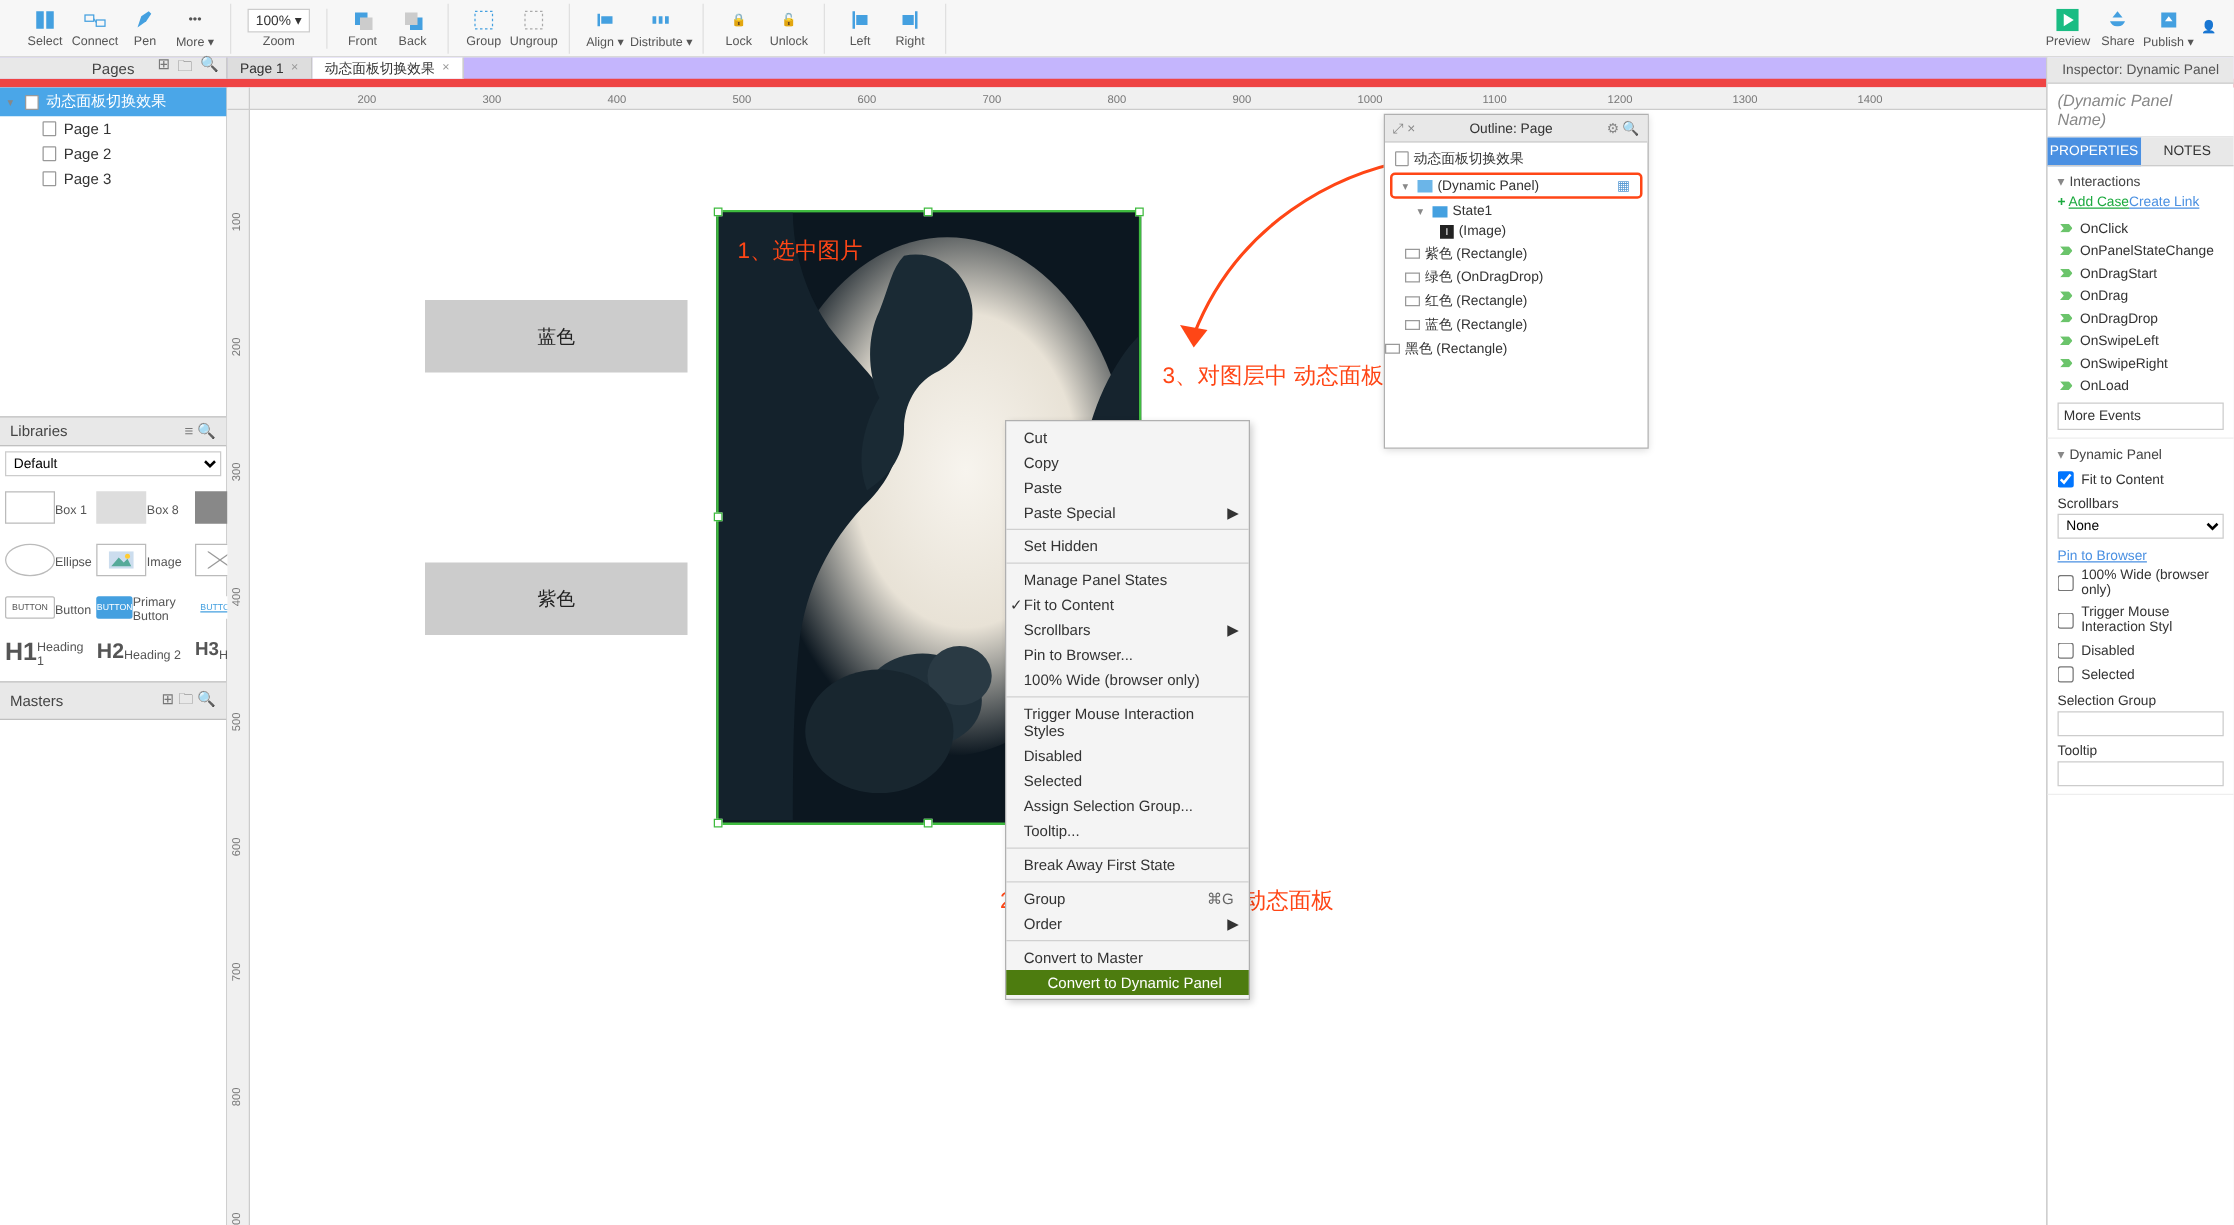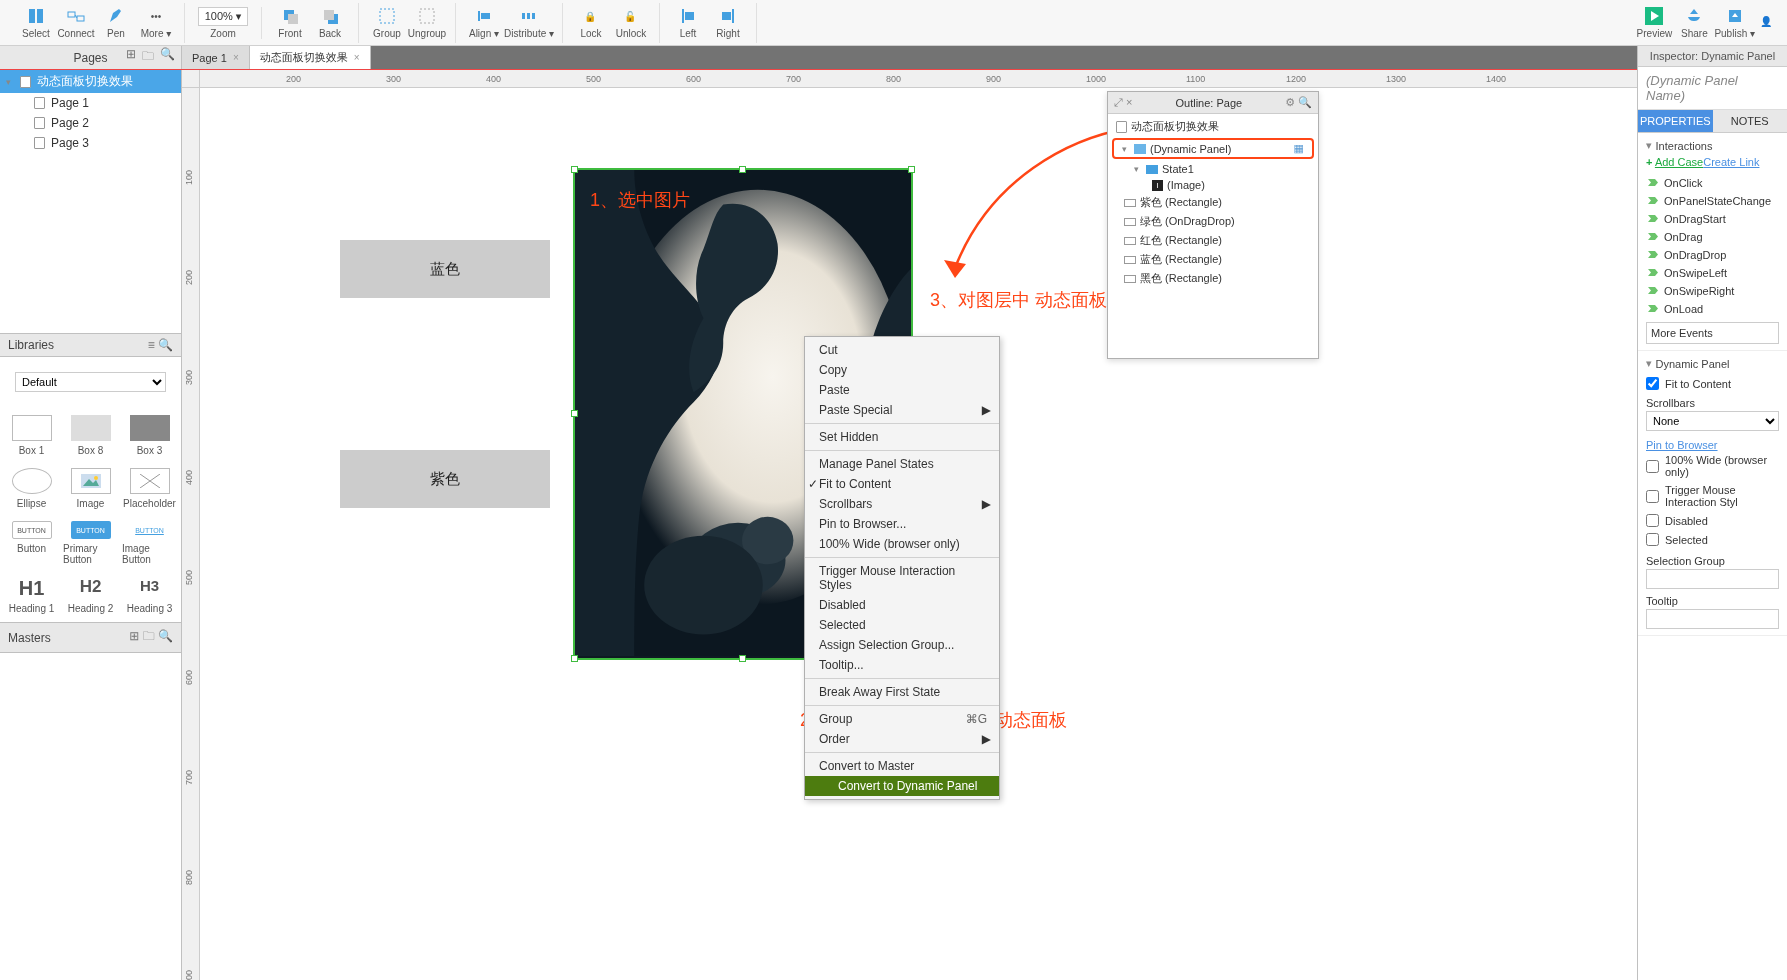--- a/index.html
+++ b/index.html
@@ -8,37 +8,37 @@
 
 .toolbar { height: 46px; background: #f7f7f7; border-bottom: 1px solid #d0d0d0; display: flex; align-items: center; padding: 0 8px; }
 .tool-group { display: flex; align-items: center; gap: 0; border-right: 1px solid #e0e0e0; padding: 0 8px; }
 .tool-btn { display: flex; flex-direction: column; align-items: center; justify-content: center; min-width: 40px; height: 40px; cursor: pointer; font-size: 10px; color: #555; }
 .tool-icon { width: 20px; height: 20px; margin-bottom: 2px; display:flex; align-items:center; justify-content:center; }
 .tool-zoom { display: flex; flex-direction: column; align-items: center; width: 60px; }
 .zoom-box { background: #fff; border: 1px solid #ccc; padding: 2px 6px; font-size: 11px; }
 .toolbar-right { margin-left: auto; display: flex; }
 
 
-.tabbar { height: 24px; background: #737373; display: flex; align-items: stretch; border-bottom: 1px solid #ef4444; }
+.tabbar { height: 24px; background: #c4b5fd; display: flex; align-items: stretch; border-bottom: 7px solid #ef4444; }
 .pages-header { width: 182px; background: #e8e8e8; border-right: 1px solid #c0c0c0; display: flex; align-items: center; justify-content: center; font-size: 12px; color: #444; position: relative; }
 .tab { padding: 0 10px; display: flex; align-items: center; background: #ddd; border-right: 1px solid #c0c0c0; font-size: 11px; cursor: pointer; gap: 6px; }
 .tab.active { background: #fff; }
 .tab .close { color: #999; font-size: 10px; }
 
 
 .left-panel { position: absolute; left: 0; top: 70px; width: 182px; bottom: 0; background: #fff; border-right: 1px solid #c0c0c0; display: flex; flex-direction: column; }
 .page-tree { padding: 0; font-size: 12px; }
 .page-item { padding: 3px 8px 3px 20px; cursor: pointer; display:flex; align-items:center; gap:6px; }
 .page-item.selected { background: #4aa6e8; color: #fff; }
 .page-subitem { padding-left: 34px; }
 .panel-section-header { background: #e8e8e8; border-top: 1px solid #c0c0c0; border-bottom: 1px solid #c0c0c0; padding: 4px 8px; font-size: 12px; color: #444; display:flex; align-items:center; justify-content:space-between; }
-.lib-select { margin: 15px; }
+.lib-select { margin: 4px; }
 .lib-select select { width: 100%; font-size: 11px; border:1px solid #ccc; background:#fff; padding:2px; }
 .lib-grid { display: grid; grid-template-columns: repeat(3, 1fr); gap: 4px; padding: 4px 4px; }
-.lib-cell { display: flex; flex-direction: column; align-items: center; font-size: 10px; color: #555; padding: 4px 0; }
+.lib-cell { display: flex; flex-direction: row; align-items: center; font-size: 10px; color: #555; padding: 4px 0; }
 .lib-shape { width: 40px; height: 26px; border: 1px solid #bbb; margin-bottom: 4px; background: #fff; display:flex; align-items:center; justify-content:center; }
 .lib-shape.grey { background: #ddd; border: none; }
 .lib-shape.dark { background: #888; border: none; }
 .lib-shape.ellipse { border-radius: 50%; }
 
 
 .canvas-area { position: absolute; left: 182px; right: 150px; top: 70px; bottom: 0; background: #fff; }
 .ruler-h { position: absolute; left: 18px; right: 0; top: 0; height: 18px; background: #f0f0f0; border-bottom: 1px solid #ccc; font-size: 8px; color: #888; }
 .ruler-v { position: absolute; left: 0; top: 18px; bottom: 0; width: 18px; background: #f0f0f0; border-right: 1px solid #ccc; font-size: 8px; color: #888; }
 .ruler-corner { position: absolute; left:0; top:0; width:18px; height:18px; background:#f0f0f0; border-right:1px solid #ccc; border-bottom:1px solid #ccc; }
@@ -512,21 +512,21 @@
             <span>绿色 (OnDragDrop)</span>
           </div>
         <div class="outline-item" style="padding-left:16px">
             <span style="width:12px;height:8px;border:1px solid #999;display:inline-block"></span>
             <span>红色 (Rectangle)</span>
           </div>
         <div class="outline-item" style="padding-left:16px">
             <span style="width:12px;height:8px;border:1px solid #999;display:inline-block"></span>
             <span>蓝色 (Rectangle)</span>
           </div>
-        <div class="outline-item" style="padding-left:16px">
+        <div class="outline-item" style="padding-left:0">
             <span style="width:12px;height:8px;border:1px solid #999;display:inline-block"></span>
             <span>黑色 (Rectangle)</span>
           </div>
       </div>
     </div>
   </div>
 </div>
 
 <div class="right-panel">
   <div class="insp-title">Inspector: Dynamic Panel</div>

